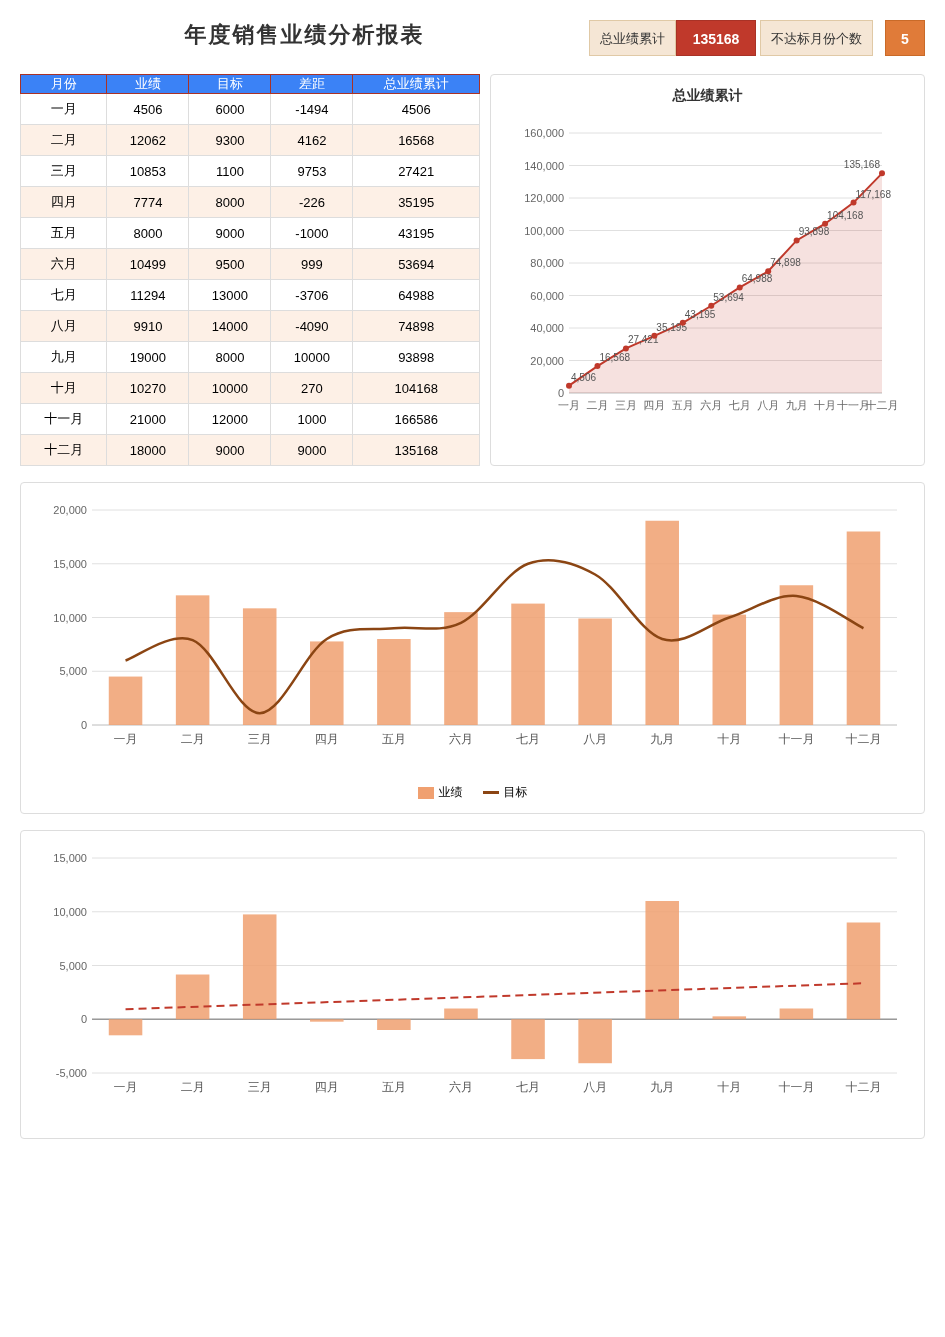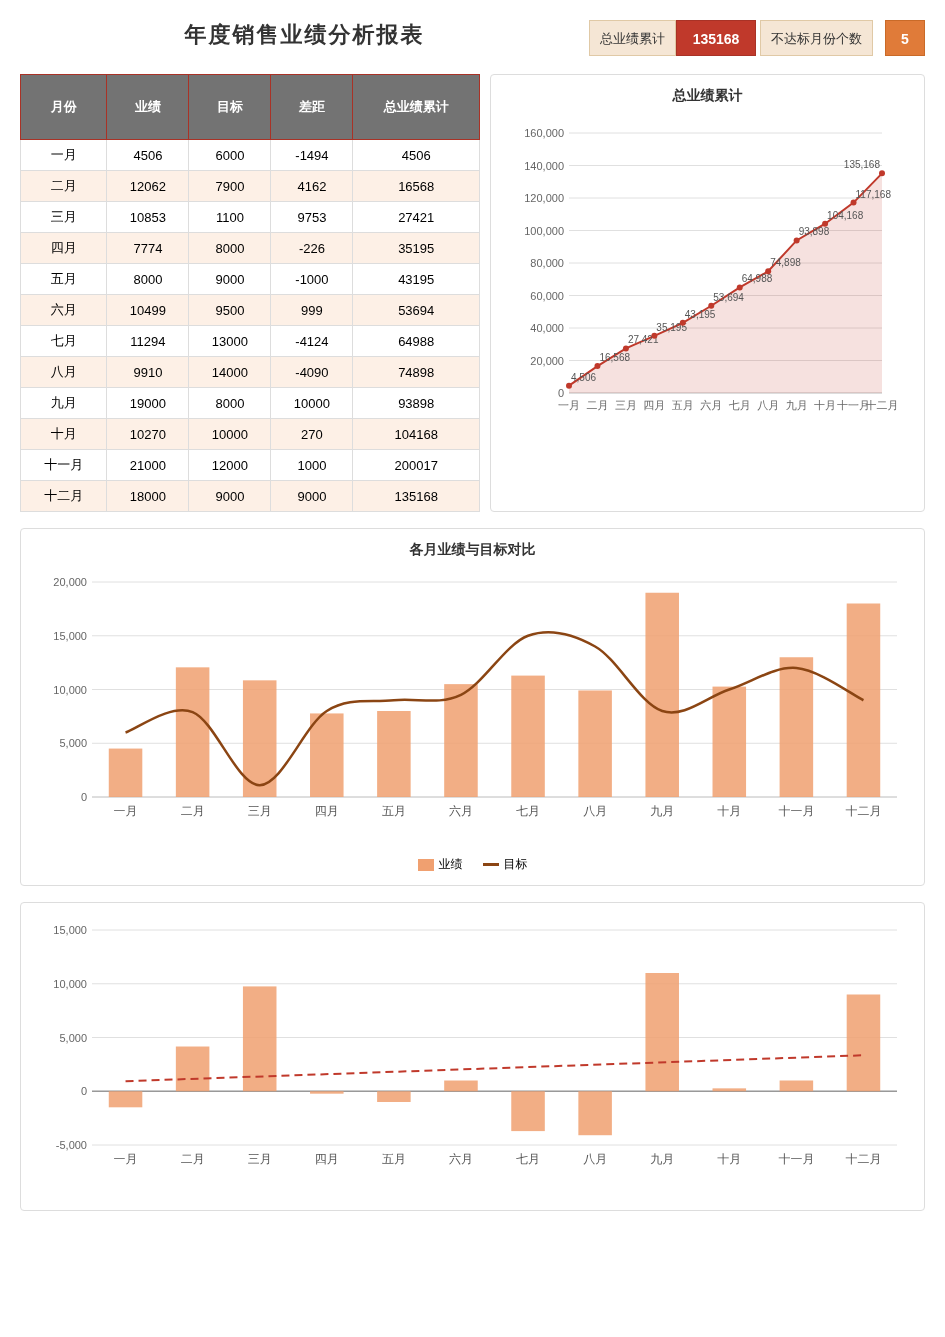--- a/index.html
+++ b/index.html
@@ -57,26 +57,26 @@
       background: #e07b39;
       border-color: #c96a28;
       min-width: 40px;
     }
     table.data-table {
       width: 100%;
       border-collapse: collapse;
       font-size: 13px;
     }
     table.data-table th {
-      background: #737373;
+      background: #3b82f6;
       color: #fff;
-      padding: 23px 8px;
+      padding: 0 8px;
       text-align: center;
       border: 1px solid #a93226;
-      font-weight: bold;
+      font-weight: normal;
     }
     table.data-table td {
       padding: 6px 8px;
       text-align: center;
       border: 1px solid #ddd;
     }
     table.data-table tr:nth-child(even) td {
       background: #fdf0e6;
     }
     table.data-table tr:nth-child(odd) td {
@@ -163,21 +163,21 @@
           <tr>
             <td>一月</td>
             <td>4506</td>
             <td>6000</td>
             <td>-1494</td>
             <td>4506</td>
           </tr>
           <tr>
             <td>二月</td>
             <td>12062</td>
-            <td>7900</td>
+            <td>9300</td>
             <td>4162</td>
             <td>16568</td>
           </tr>
           <tr>
             <td>三月</td>
             <td>10853</td>
             <td>1100</td>
             <td>9753</td>
             <td>27421</td>
           </tr>
@@ -199,21 +199,21 @@
             <td>六月</td>
             <td>10499</td>
             <td>9500</td>
             <td>999</td>
             <td>53694</td>
           </tr>
           <tr>
             <td>七月</td>
             <td>11294</td>
             <td>13000</td>
-            <td>-4124</td>
+            <td>-3706</td>
             <td>64988</td>
           </tr>
           <tr>
             <td>八月</td>
             <td>9910</td>
             <td>14000</td>
             <td>-4090</td>
             <td>74898</td>
           </tr>
           <tr>
@@ -228,21 +228,21 @@
             <td>10270</td>
             <td>10000</td>
             <td>270</td>
             <td>104168</td>
           </tr>
           <tr>
             <td>十一月</td>
             <td>21000</td>
             <td>12000</td>
             <td>1000</td>
-            <td>200017</td>
+            <td>166586</td>
           </tr>
           <tr>
             <td>十二月</td>
             <td>18000</td>
             <td>9000</td>
             <td>9000</td>
             <td>135168</td>
           </tr>
         </tbody>
     </table>
@@ -307,21 +307,20 @@
           <text x="289.6363636363636" y="296" text-anchor="middle" font-size="11" fill="#666">九月</text>
           <text x="318.0909090909091" y="296" text-anchor="middle" font-size="11" fill="#666">十月</text>
           <text x="346.54545454545456" y="296" text-anchor="middle" font-size="11" fill="#666">十一月</text>
           <text x="375" y="296" text-anchor="middle" font-size="11" fill="#666">十二月</text>
         </svg>
     </div>
   </div>
 </div>
 
 <div class="chart-box" style="margin-bottom:16px;">
-  <div class="chart-title">各月业绩与目标对比</div>
   <svg id="chart2-svg" width="880" height="280" viewBox="0 0 880 280">
       <line x1="55" y1="230" x2="860" y2="230" stroke="#e0e0e0" stroke-width="1"></line>
       <text x="50" y="234" text-anchor="end" font-size="11" fill="#666">0</text>
       <line x1="55" y1="176.25" x2="860" y2="176.25" stroke="#e0e0e0" stroke-width="1"></line>
       <text x="50" y="180.25" text-anchor="end" font-size="11" fill="#666">5,000</text>
       <line x1="55" y1="122.5" x2="860" y2="122.5" stroke="#e0e0e0" stroke-width="1"></line>
       <text x="50" y="126.5" text-anchor="end" font-size="11" fill="#666">10,000</text>
       <line x1="55" y1="68.75" x2="860" y2="68.75" stroke="#e0e0e0" stroke-width="1"></line>
       <text x="50" y="72.75" text-anchor="end" font-size="11" fill="#666">15,000</text>
       <line x1="55" y1="15" x2="860" y2="15" stroke="#e0e0e0" stroke-width="1"></line>

